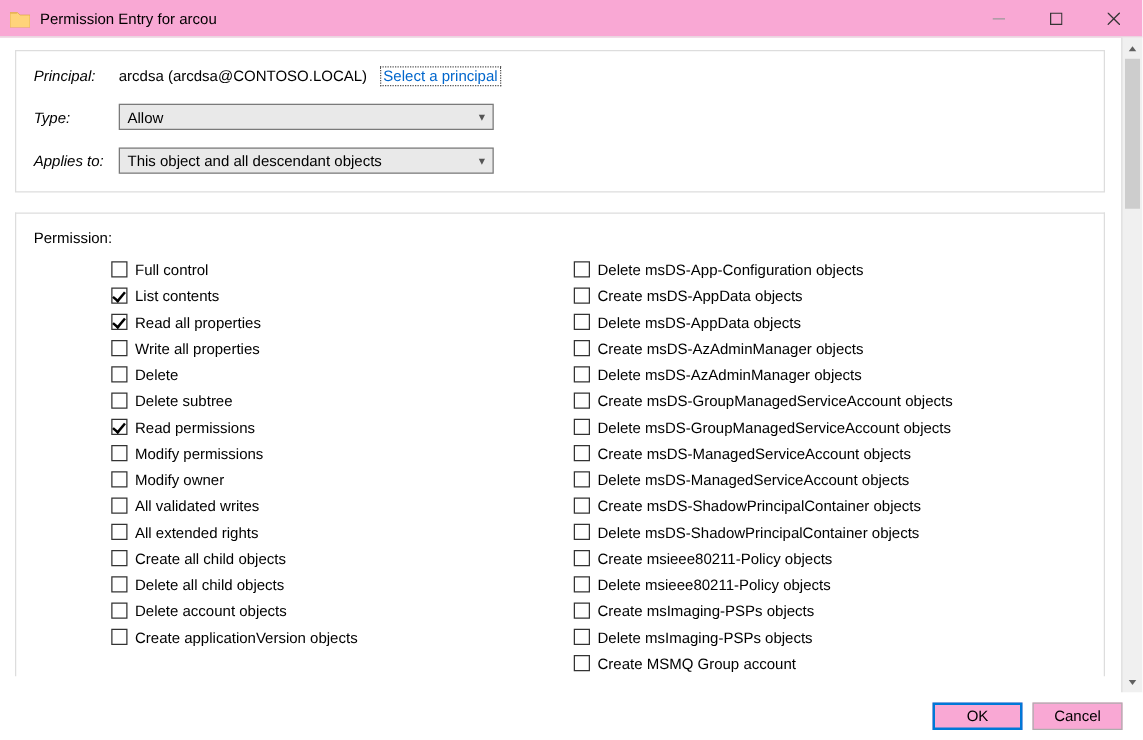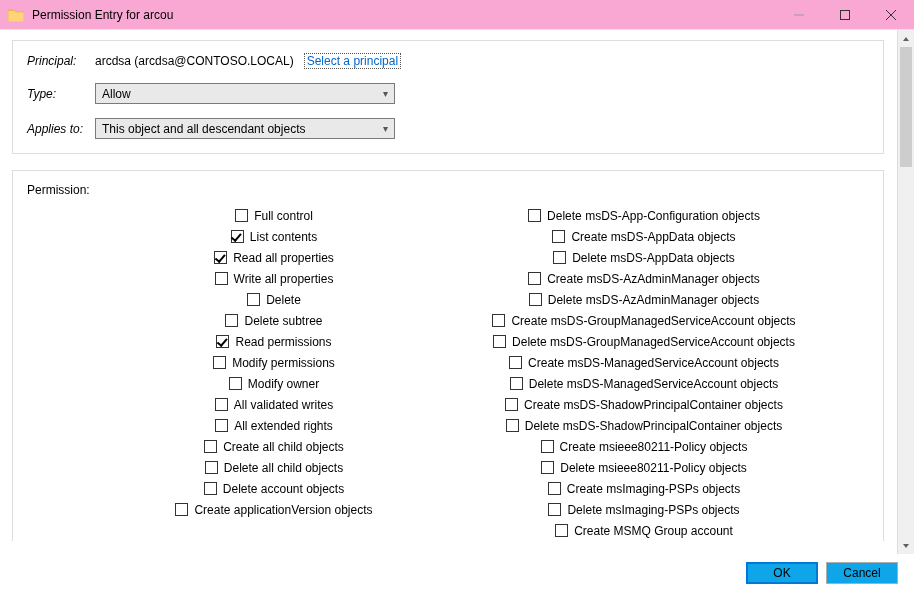--- a/index.html
+++ b/index.html
@@ -115,21 +115,20 @@
     display:flex;
     gap: 0;
     padding-left: 62px;
   }
   .perm-col { width: 370px; }
   .perm-item {
     display:flex;
     align-items:center;
     height:21px;
     font-size:12px;
-    justify-content:center;
   }
   .cb {
     width:13px; height:13px;
     border:1px solid #333;
     margin-right:6px;
     display:flex; align-items:center; justify-content:center;
     background:#fff;
     flex-shrink:0;
   }
   .cb.checked::after {
@@ -147,21 +146,21 @@
     align-items:center;
     justify-content:flex-end;
     padding-right:16px;
     gap:8px;
     background:#fff;
   }
   .btn {
     min-width:72px;
     height:22px;
     border:1px solid #adadad;
-    background:#0ea5e9;
+    background:#f9a8d4;
     font-size:12px;
     display:flex; align-items:center; justify-content:center;
     padding:5px 12px;
   }
   .btn.default { border:2px solid #0078d7; }
 </style>
 </head>
 <body>
 
 <div class="titlebar">

